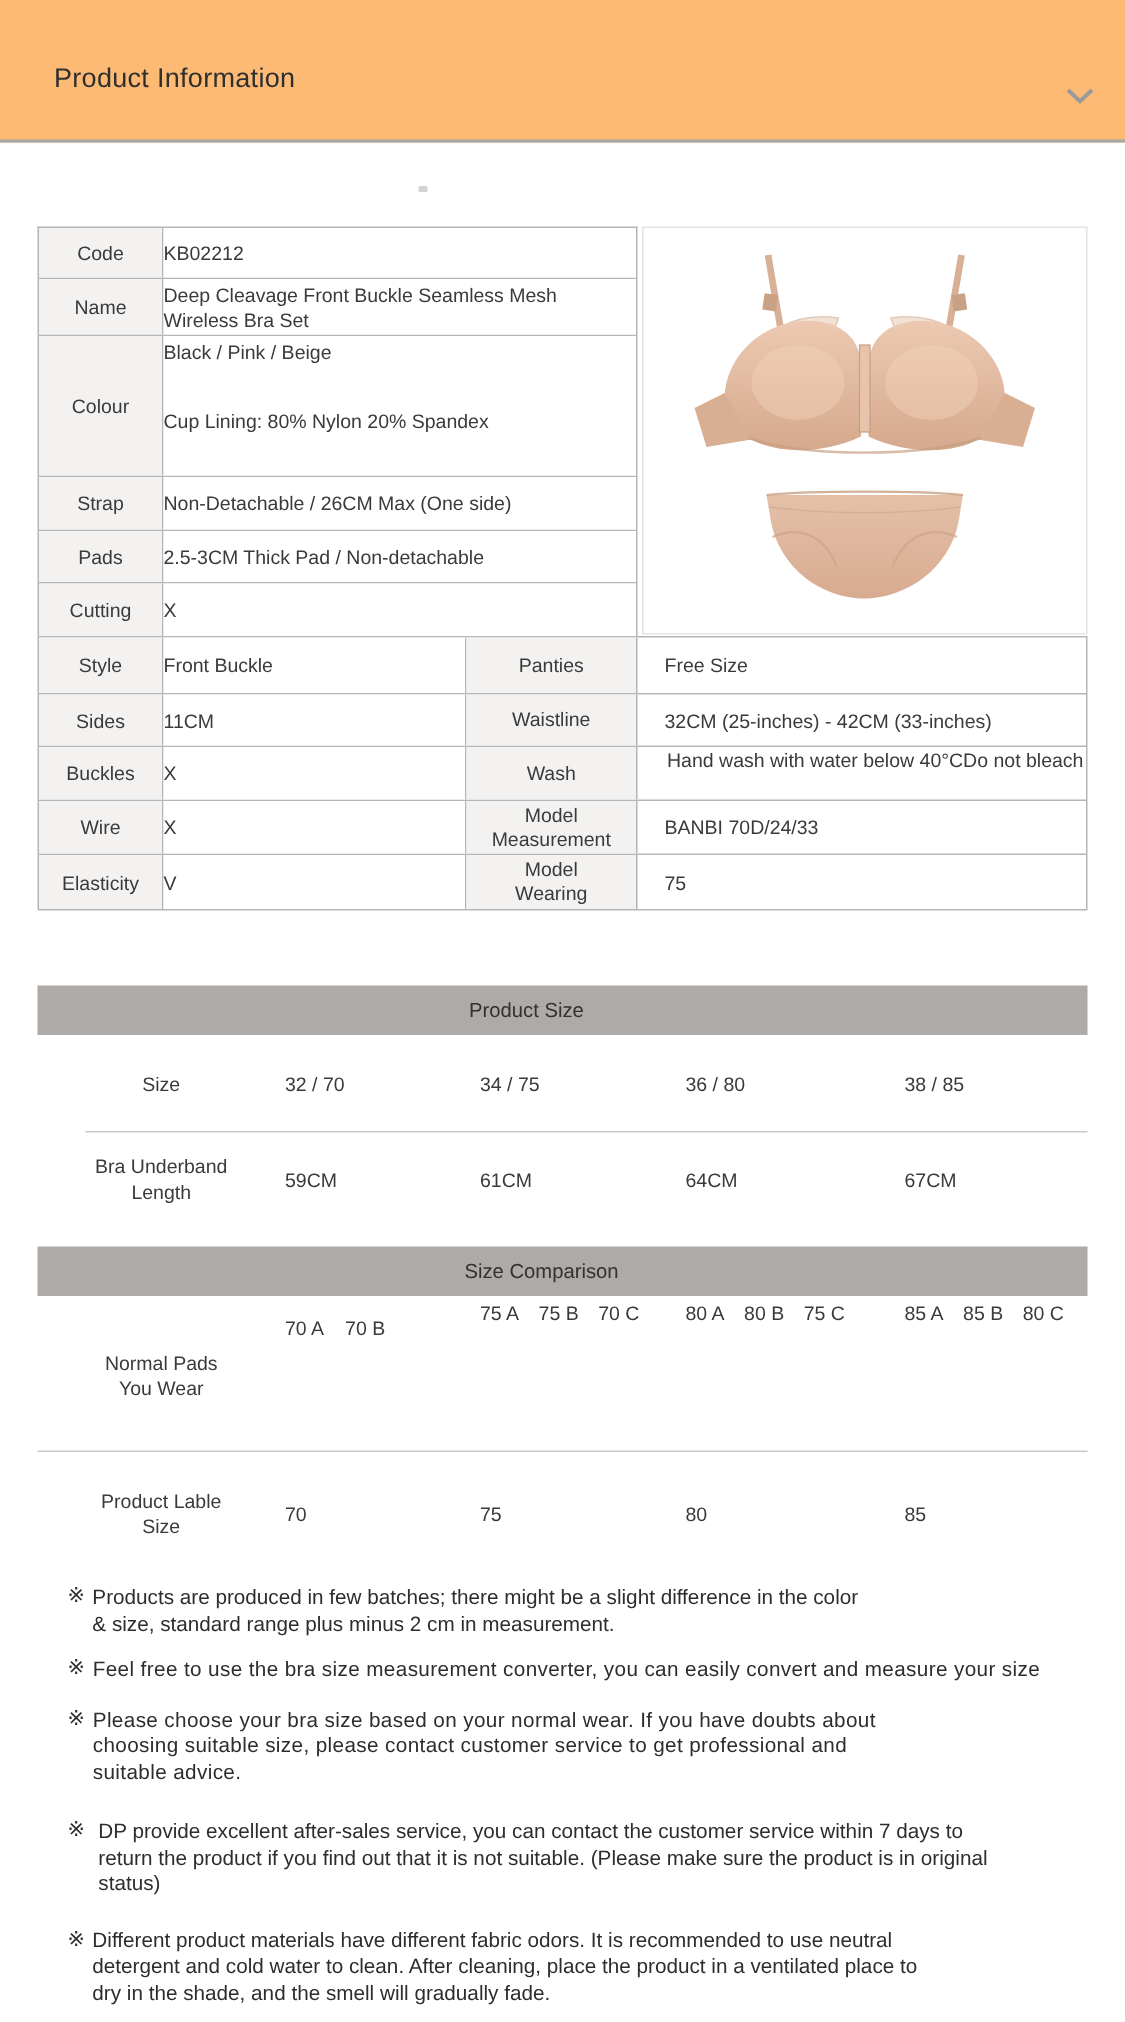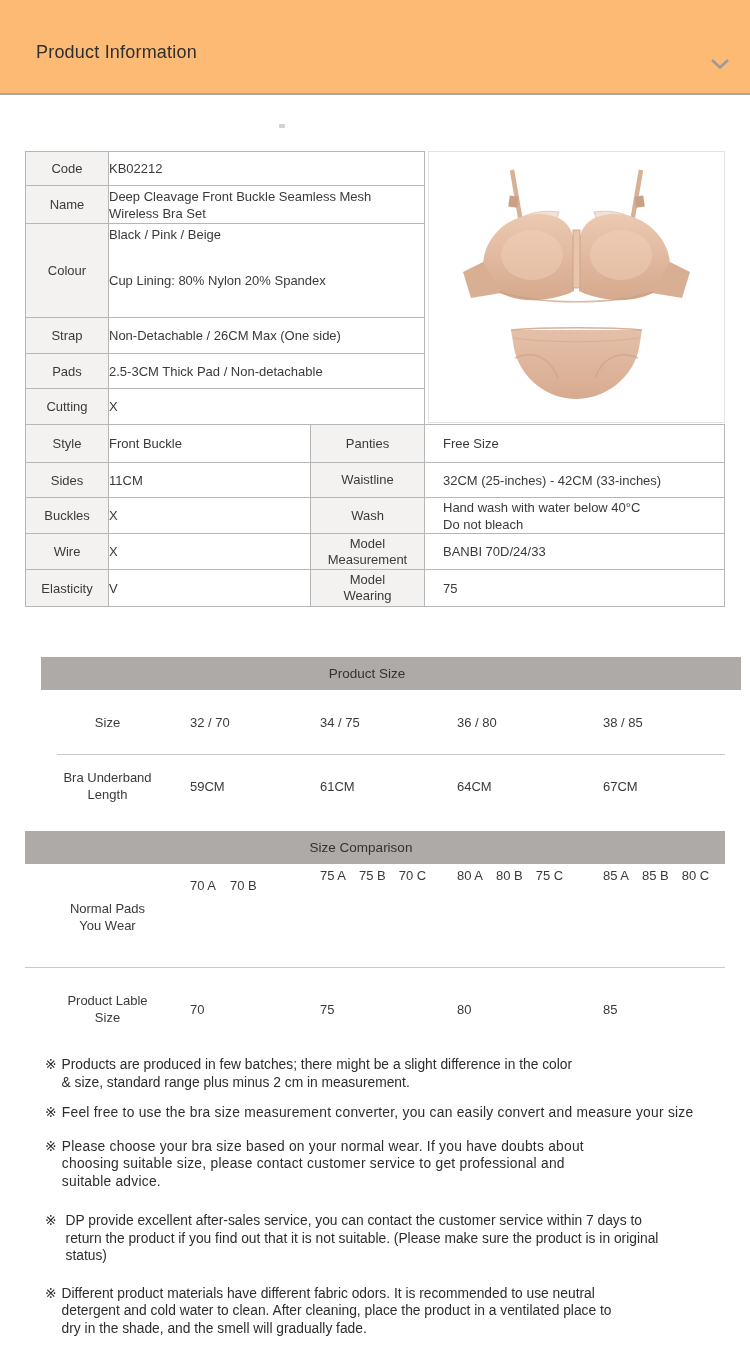--- a/index.html
+++ b/index.html
@@ -24,28 +24,28 @@
   .h34{height:34px}.h38{height:38px}.h94{height:94px}.h36{height:36px}.h35{height:35px}
   .lab{width:83px;background:#f3f2f1;border-right:1px solid #b6b6b6;display:flex;align-items:center;justify-content:center;box-sizing:border-box;}
   .val{flex:1;display:flex;align-items:center;padding-left:0;box-sizing:border-box;background:#fff;}
   .val.name-val{padding-right:34px;line-height:17px;}
   .val.colour-val{flex-direction:column;align-items:flex-start;justify-content:center;}
   .colour-val div{line-height:26px;margin-top:20px;}
   .spec-lower .val{width:202px;flex:0 0 202px;border-right:1px solid #b6b6b6;}
   .lab2{width:114px;flex:0 0 114px;background:#f3f2f1;border-right:1px solid #b6b6b6;display:flex;align-items:center;justify-content:center;box-sizing:border-box;text-align:center;}
   .lab2 span{max-width:86px;line-height:16px;}
   .val2{flex:1;display:flex;align-items:center;padding-left:18px;box-sizing:border-box;}
-  .val2.two-line{flex-direction:column;align-items:flex-start;justify-content:center;line-height:17px;}
+  .val2.two-line{flex-direction:row;align-items:flex-start;justify-content:center;line-height:17px;}
 
   
   .image-box{position:absolute;left:403px;top:0;width:297px;height:272px;box-sizing:border-box;border:1px solid #e3e3e3;background:#fff;}
 
   
   .section-bar{position:absolute;left:25px;width:700px;height:33px;background:#aeaaa8;display:flex;align-items:center;justify-content:center;font-size:13.5px;color:#323232;box-sizing:border-box;}
-  .bar1{top:657px;padding-right:48px;margin-left:16px;}
+  .bar1{top:657px;padding-right:48px;}
   .bar2{top:831px;padding-right:28px;}
 
   
   .vgrid{position:absolute;left:25px;width:700px;display:grid;grid-template-columns:165px 130px 137px 146px 1fr;align-items:center;font-size:13px;}
   .vgrid .glabel{display:flex;justify-content:center;text-align:center;line-height:17px;}
   .size-row{top:690px;height:64px;}
   .underband-row{top:755px;height:62px;}
   .glabel span.w112{max-width:112px;}
   .glabel span.w90{max-width:90px;}
   .glabel span.w82{max-width:82px;}

